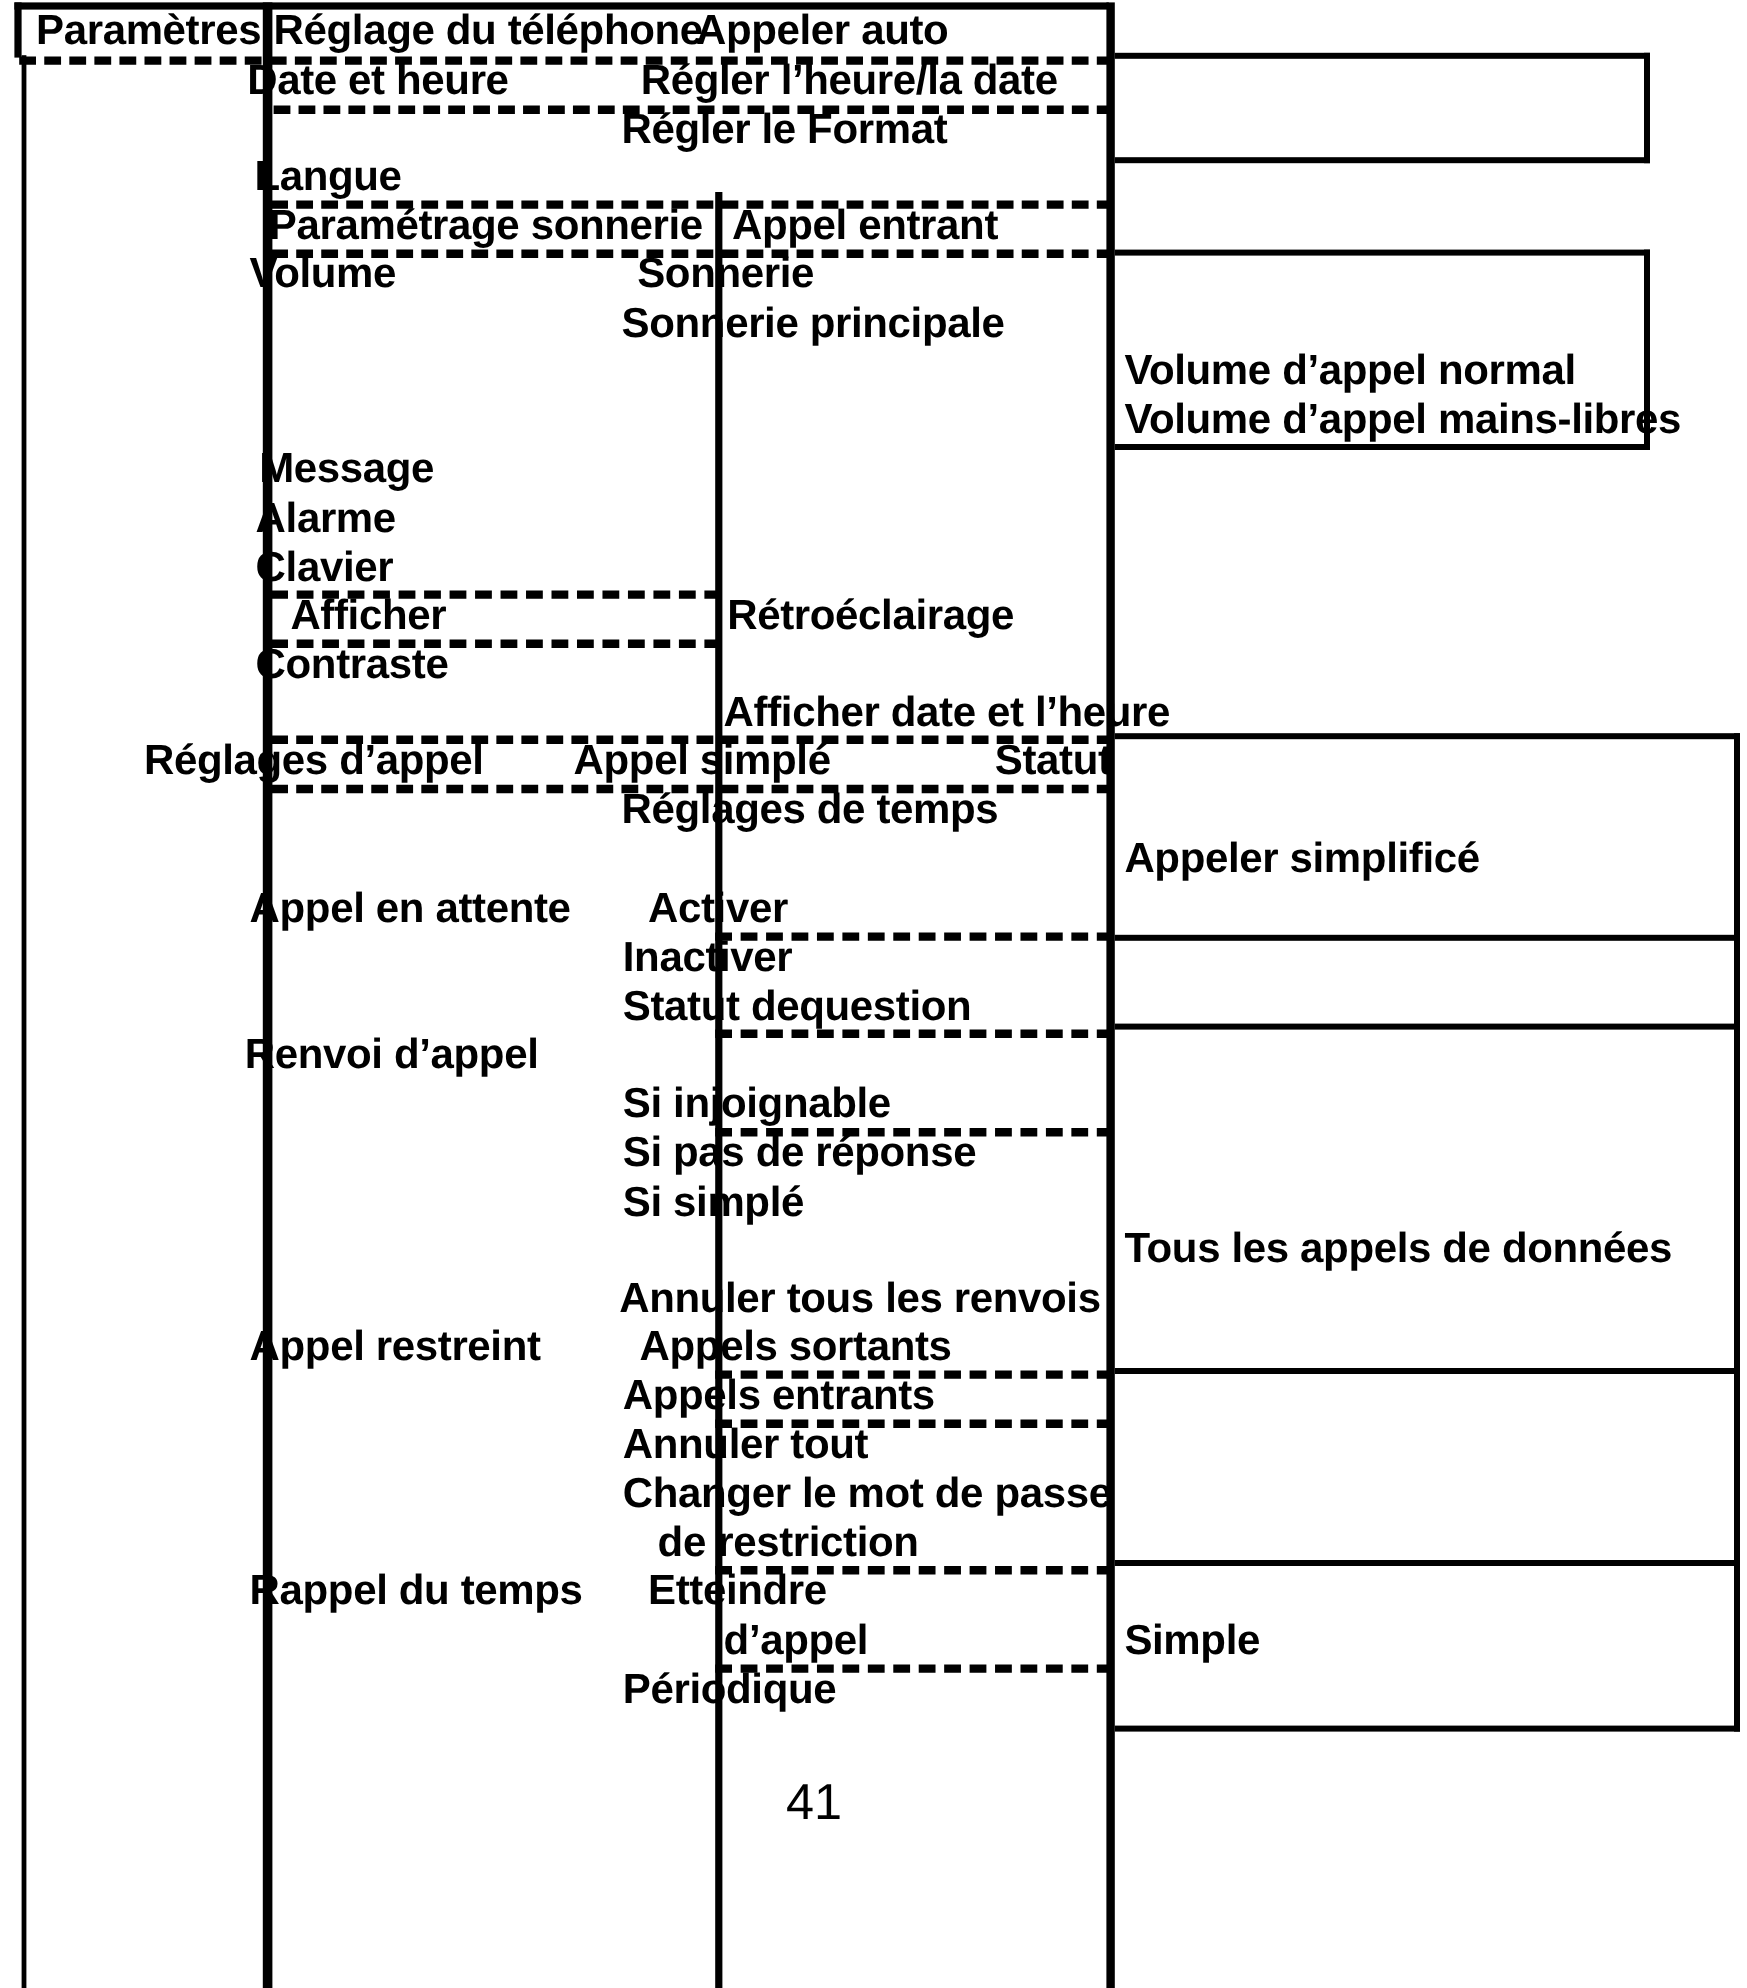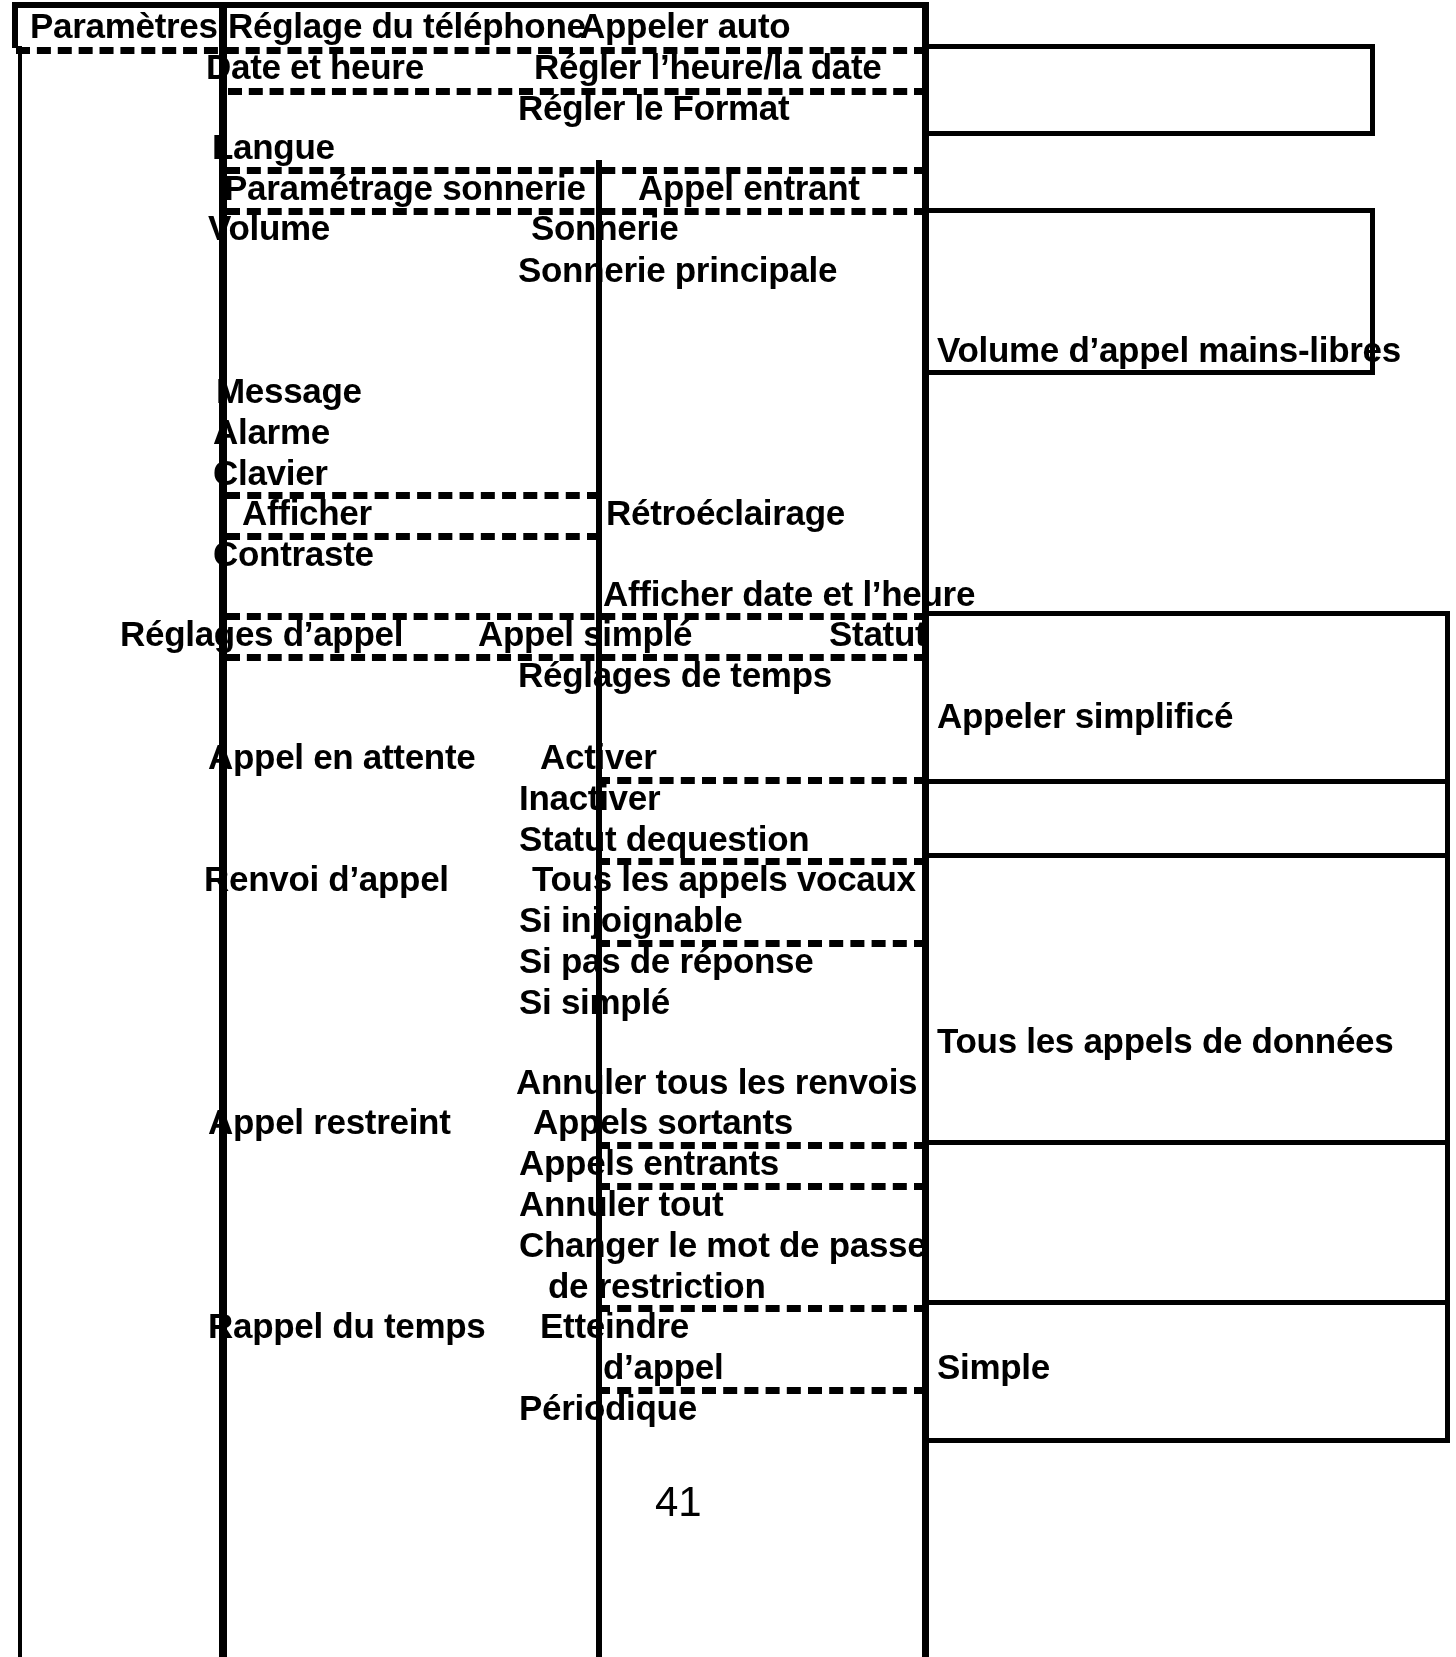--- a/index.html
+++ b/index.html
@@ -105,21 +105,21 @@
   <div class="lbl" style="left:208px; top:1102px;">Appel restreint</div>
 
   <div class="lbl" style="left:208px; top:1306px;">Rappel du temps</div>
 
   <div class="lbl" style="left:580px; top:6px;">Appeler auto</div>
 
   <div class="lbl" style="left:534px; top:47px;">Régler l’heure/la date</div>
 
   <div class="lbl" style="left:518px; top:88px;">Régler le Format</div>
 
-  <div class="lbl" style="left:638px; top:168px;text-align:right;">Appel entrant</div>
+  <div class="lbl" style="left:610px; top:168px;text-align:right;">Appel entrant</div>
 
   <div class="lbl" style="left:531px; top:208px;text-align:center;">Sonnerie</div>
 
   <div class="lbl" style="left:518px; top:250px;">Sonnerie principale</div>
 
   <div class="lbl" style="left:606px; top:493px;">Rétroéclairage</div>
 
   <div class="lbl" style="left:603px; top:574px;">Afficher date et l’heure</div>
 
   <div class="lbl" style="left:478px; top:614px;">Appel simplé</div>
@@ -128,21 +128,20 @@
   <div class="lbl" style="left:518px; top:655px;">Réglages de temps</div>
 
   <div class="lbl" style="left:540px; top:737px;">Activer</div>
   <div class="dline" style="left:596px; top:777px; width:332px;"></div>
 
   <div class="lbl" style="left:519px; top:778px;">Inactiver</div>
 
   <div class="lbl" style="left:519px; top:819px;">Statut dequestion</div>
   <div class="dline" style="left:596px; top:858px; width:332px;"></div>
 
-  <div class="lbl" style="left:532px; top:859px;">Tous les appels vocaux</div>
 
   <div class="lbl" style="left:519px; top:900px;">Si injoignable</div>
 
   <div class="lbl" style="left:519px; top:941px;">Si pas de réponse</div>
   <div class="dline" style="left:596px; top:940px; width:332px;"></div>
 
   <div class="lbl" style="left:519px; top:982px;">Si simplé</div>
 
   <div class="lbl" style="left:516px; top:1062px;">Annuler tous les renvois</div>
 
@@ -166,20 +165,21 @@
 
   <div class="pagenum" style="left:655px; top:1478px;">41</div>
 
   <div class="hline" style="left:929px; top:44px; width:446px; height:5px;"></div>
   <div class="hline" style="left:929px; top:131px; width:446px; height:5px;"></div>
   <div class="vline" style="left:1370px; top:44px; width:5px; height:92px;"></div>
 
   <div class="hline" style="left:929px; top:208px; width:446px; height:5px;"></div>
   <div class="hline" style="left:929px; top:370px; width:446px; height:5px;"></div>
   <div class="vline" style="left:1370px; top:208px; width:5px; height:167px;"></div>
+  <div class="lbl" style="left:937px; top:289px;">Volume d’appel normal</div>
   <div class="lbl" style="left:937px; top:330px;">Volume d’appel mains-libres</div>
 
   <div class="hline" style="left:929px; top:611px; width:521px; height:5px;"></div>
   <div class="hline" style="left:929px; top:779px; width:521px; height:5px;"></div>
   <div class="vline" style="left:1445px; top:611px; width:5px; height:173px;"></div>
   <div class="lbl" style="left:937px; top:696px;">Appeler simplificé</div>
 
   <div class="hline" style="left:929px; top:853px; width:521px; height:5px;"></div>
   <div class="vline" style="left:1445px; top:779px; width:5px; height:79px;"></div>
 

